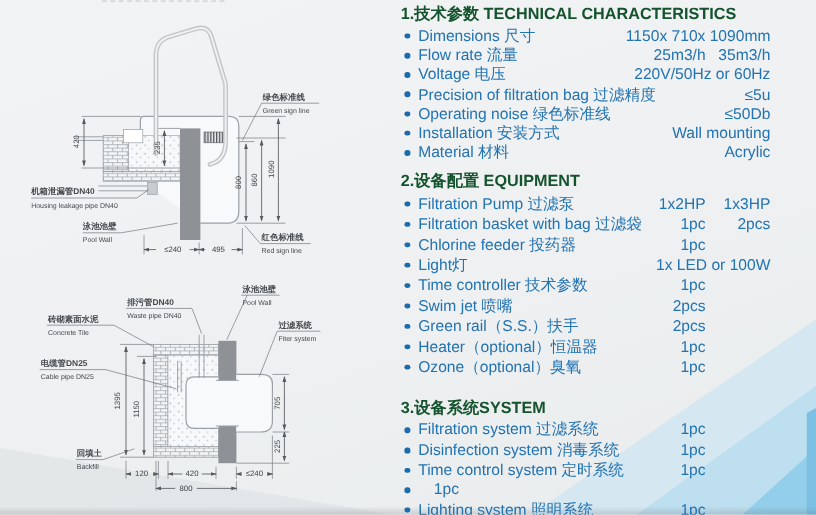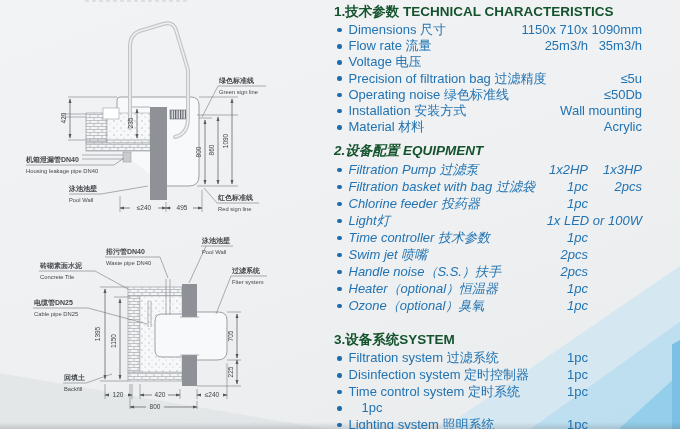--- a/index.html
+++ b/index.html
@@ -13,21 +13,21 @@
   .tri1{clip-path:polygon(65% 100%,100% 62%,100% 100%);background:rgba(199,228,243,.6);}
   .tri2{clip-path:polygon(78% 100%,100% 75%,100% 100%);background:rgba(166,213,238,.5);}
   .corner-tri{clip-path:polygon(91% 100%,100% 87%,100% 100%);background:rgba(140,203,233,.85);}
   .edge-strip{position:absolute;right:0;top:340px;width:8px;height:89px;background:#7cc0e4;
     clip-path:polygon(0 5%,100% 0,100% 100%,0 100%);}
   .bottom-shade{position:absolute;left:0;bottom:0;width:100%;height:7px;
     background:linear-gradient(180deg,rgba(100,110,115,0),rgba(100,110,115,.25));}
 
   .specs{position:absolute;left:334px;top:2px;width:344px;color:#2273b2;}
   .sec-title{font-size:13.5px;font-weight:bold;color:#14532d;line-height:20px;white-space:nowrap;}
-  .sec2{margin-top:6px;font-style:italic;}
+  .sec2{margin-top:6px;}
   .sec3{margin-top:16px;}
   .row{display:flex;align-items:flex-end;line-height:16.2px;font-size:13px;padding-right:36px;}
   .sec2 .row{line-height:17px;}
   .sec3 .row{line-height:16.6px;}
   .row .dot{width:4.5px;height:4.5px;border-radius:50%;background:#1a6cae;margin:0 7px 0 3px;align-self:center;flex:none;}
   .row .lbl{flex:1;min-width:0;white-space:nowrap;}
   .row .c1{flex:none;min-width:34px;text-align:right;white-space:nowrap;}
   .row .c2{flex:none;min-width:46px;text-align:right;white-space:nowrap;margin-left:8px;}
 
   .diagram-top{position:absolute;left:0;top:0;}
@@ -258,20 +258,21 @@
     <div class="row">
       <span class="dot"></span>
       <span class="lbl">Flow rate 流量</span>
       <span class="c1">25m3/h</span>
       <span class="c2">35m3/h</span>
     </div>
     <div class="row">
       <span class="dot"></span>
       <span class="lbl">Voltage 电压</span>
       <span class="c1"></span>
+      <span class="c2">220V/50Hz or 60Hz</span>
     </div>
     <div class="row">
       <span class="dot"></span>
       <span class="lbl">Precision of filtration bag 过滤精度</span>
       <span class="c1"></span>
       <span class="c2">≤5u</span>
     </div>
     <div class="row">
       <span class="dot"></span>
       <span class="lbl">Operating noise 绿色标准线</span>
@@ -325,21 +326,21 @@
       <span class="c2"></span>
     </div>
     <div class="row">
       <span class="dot"></span>
       <span class="lbl">Swim jet 喷嘴</span>
       <span class="c1">2pcs</span>
       <span class="c2"></span>
     </div>
     <div class="row">
       <span class="dot"></span>
-      <span class="lbl">Handle noise（S.S.）扶手</span>
+      <span class="lbl">Green rail（S.S.）扶手</span>
       <span class="c1">2pcs</span>
       <span class="c2"></span>
     </div>
     <div class="row">
       <span class="dot"></span>
       <span class="lbl">Heater（optional）恒温器</span>
       <span class="c1">1pc</span>
       <span class="c2"></span>
     </div>
     <div class="row">
@@ -353,21 +354,21 @@
   <div class="sec3">
     <div class="sec-title">3.设备系统SYSTEM</div>
     <div class="row">
       <span class="dot"></span>
       <span class="lbl">Filtration system 过滤系统</span>
       <span class="c1">1pc</span>
       <span class="c2"></span>
     </div>
     <div class="row">
       <span class="dot"></span>
-      <span class="lbl">Disinfection system 定时控制器</span>
+      <span class="lbl">Disinfection system 消毒系统</span>
       <span class="c1">1pc</span>
       <span class="c2"></span>
     </div>
     <div class="row">
       <span class="dot"></span>
       <span class="lbl">Time control system 定时系统</span>
       <span class="c1">1pc</span>
       <span class="c2"></span>
     </div>
     <div class="row">

